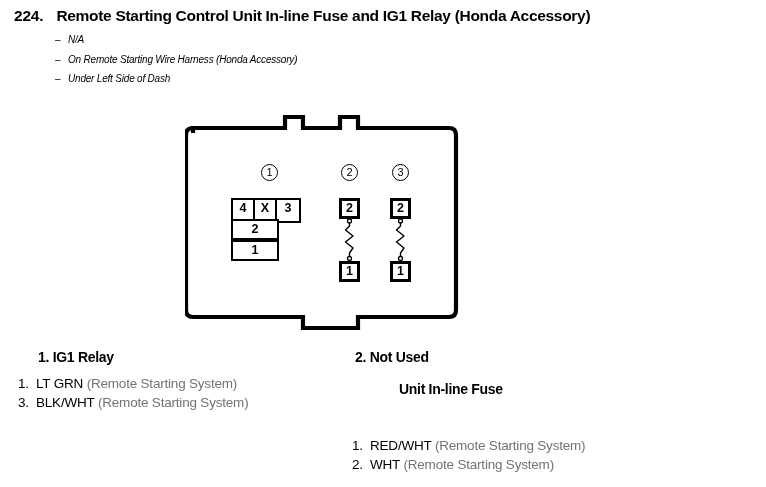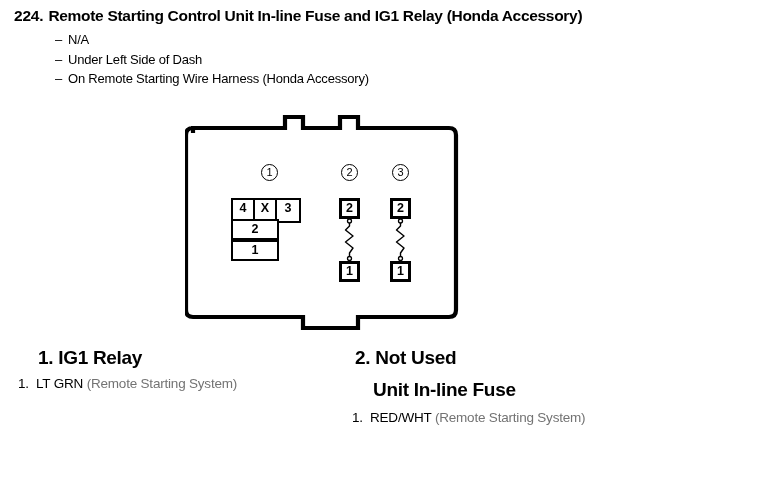--- a/index.html
+++ b/index.html
@@ -34,33 +34,34 @@
   .title-num {
     font-size: 15.5px;
     font-weight: bold;
     letter-spacing: -0.2px;
     white-space: nowrap;
   }
   .title-text {
     font-size: 15.5px;
     font-weight: bold;
     letter-spacing: -0.3px;
-    margin-left: 5px;
+    margin-left: 13px;
     white-space: nowrap;
   }
   .dash-list {
     position: absolute;
     left: 55px;
     top: 30px;
   }
   .dash-item {
-    font-size: 13px;
+    font-size: 10px;
     letter-spacing: -0.2px;
     line-height: 19.5px;
     white-space: nowrap;
+    font-style: italic;
   }
   .dash-item .dash {
     display: inline-block;
     width: 13px;
   }
 
   
   .diagram {
     position: absolute;
     left: 185px;
@@ -145,29 +146,29 @@
   .fuse .element {
     position: absolute;
     left: 0;
     top: 0;
   }
 
   
   .legend { position: absolute; left: 0; top: 0; width: 766px; }
   .legend-heading {
     position: absolute;
-    font-size: 19px;
+    font-size: 14px;
     font-weight: bold;
     letter-spacing: -0.3px;
     line-height: 19px;
     white-space: nowrap;
   }
   .legend-heading .cont {
     display: block;
-    margin-left: 2px;
+    margin-left: 28px;
   }
   .legend-list { position: absolute; }
   .legend-item {
     font-size: 13.5px;
     line-height: 19.4px;
     letter-spacing: -0.2px;
     white-space: nowrap;
   }
   .legend-item .idx {
     display: inline-block;
@@ -182,24 +183,24 @@
 <div class="header">
   <div class="title-row">
     <span class="title-num">224.</span>
     <span class="title-text">Remote Starting Control Unit In-line Fuse and IG1 Relay (Honda Accessory)</span>
   </div>
   <div class="dash-list">
     <div class="dash-item">
       <span class="dash">–</span><span>N/A</span>
     </div>
     <div class="dash-item">
+      <span class="dash">–</span><span>On Remote Starting Wire Harness (Honda Accessory)</span>
+    </div>
+    <div class="dash-item">
       <span class="dash">–</span><span>Under Left Side of Dash</span>
-    </div>
-    <div class="dash-item">
-      <span class="dash">–</span><span>On Remote Starting Wire Harness (Honda Accessory)</span>
     </div>
   </div>
 </div>
 
 <div class="diagram">
 
   <svg width="280" height="228" viewBox="0 0 280 228">
     <path d="M 8 21
              L 8 16
              Q 8 16 8 16
@@ -266,27 +267,35 @@
 </div>
 
 <div class="legend">
 
   <div class="legend-heading" style="left:38px; top:348px;">1. IG1 Relay</div>
   <div class="legend-list" style="left:18px; top:374px;">
     <div class="legend-item">
       <span class="idx">1.</span><span>LT GRN</span>
       <span class="sys">(Remote Starting System)</span>
     </div>
+    <div class="legend-item">
+      <span class="idx">3.</span><span>BLK/WHT</span>
+      <span class="sys">(Remote Starting System)</span>
+    </div>
   </div>
 
   <div class="legend-heading" style="left:355px; top:348px;">2. Not Used</div>
 
   <div class="legend-heading" style="left:371px; top:380px;">
     <span class="cont">Unit In-line Fuse</span>
   </div>
-  <div class="legend-list" style="left:352px; top:408px;">
+  <div class="legend-list" style="left:352px; top:436px;">
     <div class="legend-item">
       <span class="idx">1.</span><span>RED/WHT</span>
       <span class="sys">(Remote Starting System)</span>
     </div>
+    <div class="legend-item">
+      <span class="idx">2.</span><span>WHT</span>
+      <span class="sys">(Remote Starting System)</span>
+    </div>
   </div>
 
 </div>
 
 </body></html>

